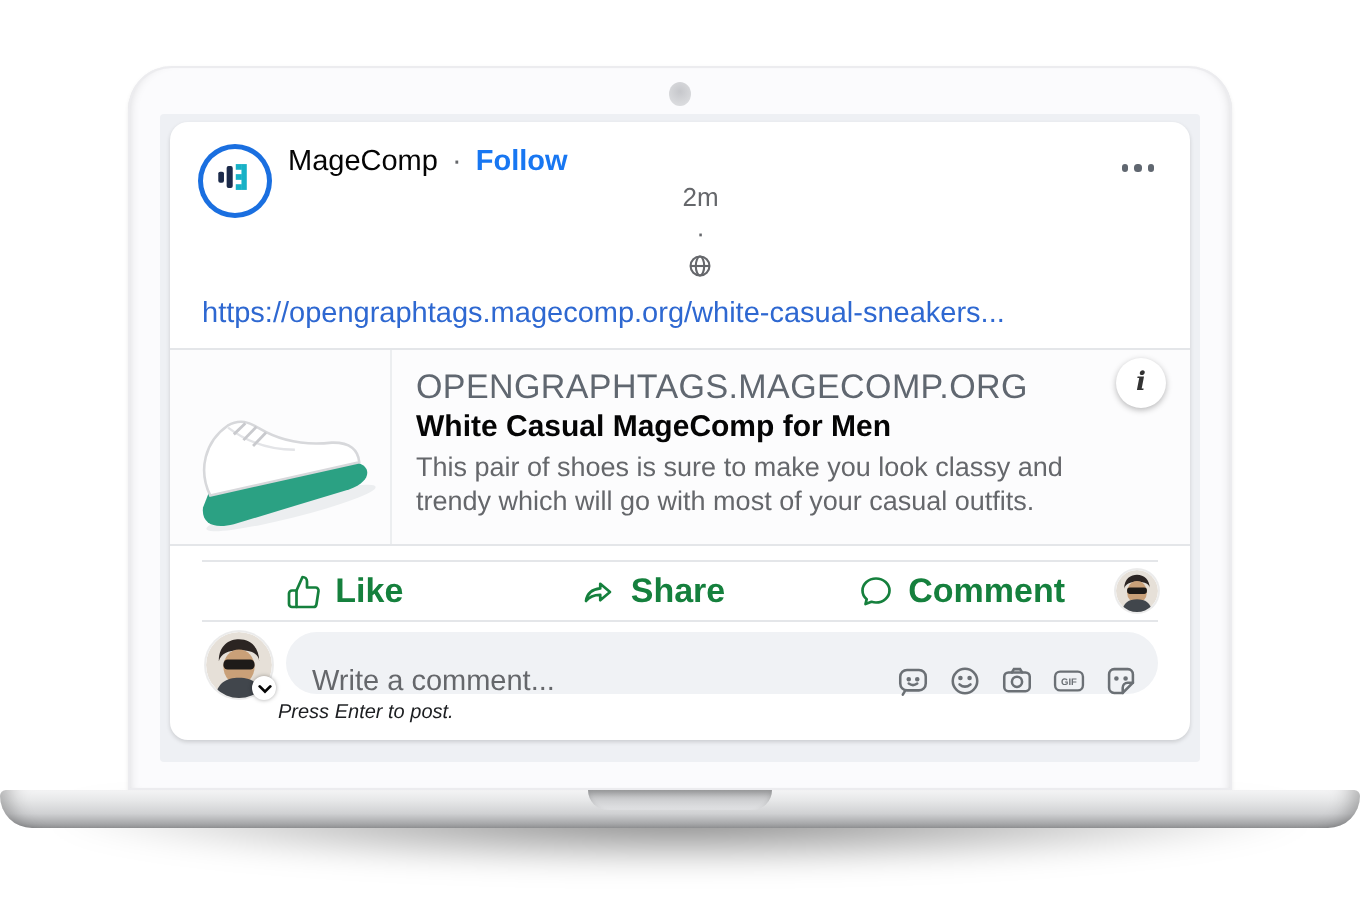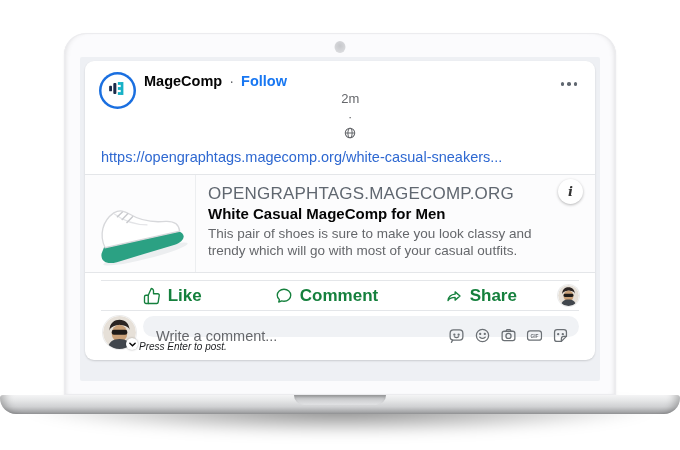--- a/index.html
+++ b/index.html
@@ -27,21 +27,21 @@
     box-shadow:inset 0 2px 3px rgba(0,0,0,.22); }
 
   
   .post-card { position:absolute; left:5px; top:4px; width:510px; background:#fff;
     border-radius:9px; box-shadow:0 1px 2px rgba(0,0,0,.15); overflow:hidden; }
   .post-header { display:flex; align-items:flex-start; padding:11px 14px 0 14px; }
   .avatar-ring { width:37px; height:37px; border-radius:50%; background:#fff; flex:none;
     box-shadow:inset 0 0 0 2.5px #1a6fe0; display:flex; align-items:center; justify-content:center; cursor:pointer; }
   .header-text { margin-left:8px; flex:1; }
   .name-row { font-size:14.5px; line-height:18px; color:#050505; }
-  .name-row .author { font-weight:bold; cursor:pointer;margin-top:15px; }
+  .name-row .author { font-weight:normal; cursor:pointer;margin-top:15px; }
   .name-row .sep { color:#65676b; margin:0 3px; }
   .follow { color:#1877f2; font-weight:600; text-decoration:none; cursor:pointer; }
   .meta-row { display:flex; align-items:center; gap:3px; font-size:13px; color:#65676b; margin-top:1px;flex-direction:column; }
   .globe svg { display:block; }
   .more { margin-left:auto; display:flex; gap:3px; align-items:center; padding:10px 4px; cursor:pointer; }
   .more i { width:3.5px; height:3.5px; border-radius:50%; background:#606770; display:block; }
 
   .post-link { display:block; margin:9px 16px 7px 16px; font-size:14.5px; line-height:19px;
     color:#2e68d1; text-decoration:none; white-space:nowrap; overflow:hidden; cursor:pointer; }
 
@@ -71,21 +71,21 @@
 
   .comment-row { display:flex; align-items:flex-start; padding:5px 16px 8px 18px; }
   .comment-avatar { position:relative; width:33px; height:33px; flex:none; cursor:pointer; }
   .comment-avatar .photo { width:33px; height:33px; border-radius:50%; overflow:hidden;
     box-shadow:0 0 0 1px rgba(0,0,0,.08); }
   .chev-badge { position:absolute; right:-2px; bottom:-1px; width:12px; height:12px;
     background:#fff; border-radius:50%; box-shadow:0 0 2px rgba(0,0,0,.35);
     display:flex; align-items:center; justify-content:center; }
   .comment-box { flex:1; margin-left:7px; }
   .comment-pill { display:flex; align-items:center; background:#f0f2f5; border-radius:17px;
-    height:21px; padding:18px 10px 0 13px; }
+    height:31px; padding:18px 10px 0 13px; }
   .comment-input { flex:1; min-width:0; border:none; background:transparent; outline:none;
     font-family:inherit; font-size:14.5px; color:#050505; }
   .comment-input::placeholder { color:#65676b; opacity:1; }
   .pill-icons { display:flex; align-items:center; gap:9px; margin-left:8px; }
   .pill-btn { background:none; border:none; padding:0; cursor:pointer; color:#6b7075;
     display:flex; align-items:center; }
   .hint { font-size:10px; color:#1c1e21; margin:4px 0 0 -4px;font-style:italic; }
 </style>
 </head>
 <body>
@@ -173,32 +173,32 @@
               <svg width="18" height="18" viewBox="0 0 24 24" fill="none" stroke="currentColor" stroke-width="1.8" stroke-linejoin="round" stroke-linecap="round">
                 <path d="M14 9V5a3 3 0 0 0-3-3l-4 9v11h11.28a2 2 0 0 0 2-1.7l1.38-9a2 2 0 0 0-2-2.3z"></path>
                 <path d="M7 22H4a2 2 0 0 1-2-2v-7a2 2 0 0 1 2-2h3"></path>
               </svg>
             </span>
             <span>Like</span>
           </button>
           <button class="action-btn">
             <span>
               <svg width="18" height="18" viewBox="0 0 24 24" fill="none" stroke="currentColor" stroke-width="1.8" stroke-linejoin="round" stroke-linecap="round">
+                <path d="M13.5 6.5 L20 12 l-6.5 5.5 v-3.6 C9 13.9 6 15.3 4 18 c.6-4.5 3.5-7.8 9.5-8.4 z"></path>
+              </svg>
+            </span>
+            <span>Share</span>
+          </button>
+          <button class="action-btn">
+            <span>
+              <svg width="18" height="18" viewBox="0 0 24 24" fill="none" stroke="currentColor" stroke-width="1.8" stroke-linejoin="round" stroke-linecap="round">
                 <path d="M12 3c5 0 9 3.6 9 8s-4 8-9 8c-1.1 0-2.1-.2-3-.5L5 20l.8-3.2C4.1 15.4 3 13.3 3 11c0-4.4 4-8 9-8z"></path>
               </svg>
             </span>
             <span>Comment</span>
-          </button>
-          <button class="action-btn">
-            <span>
-              <svg width="18" height="18" viewBox="0 0 24 24" fill="none" stroke="currentColor" stroke-width="1.8" stroke-linejoin="round" stroke-linecap="round">
-                <path d="M13.5 6.5 L20 12 l-6.5 5.5 v-3.6 C9 13.9 6 15.3 4 18 c.6-4.5 3.5-7.8 9.5-8.4 z"></path>
-              </svg>
-            </span>
-            <span>Share</span>
           </button>
           <div class="mini-avatar">
             <svg viewBox="0 0 36 36">
               <circle cx="18" cy="18" r="18" fill="#e6e0d8"></circle>
               <path d="M7 16 C7 7 13 4 18 4 C24 4 29 8 29 16 C29 12 25 10 18 10 C12 10 8 12 7 16 Z" fill="#2b2422"></path>
               <ellipse cx="18" cy="19" rx="8.5" ry="9.5" fill="#c9a078"></ellipse>
               <rect x="9.5" y="15" w="17" width="17" height="5.5" rx="2.4" fill="#1e1b19"></rect>
               <path d="M5 36 C6 28 11 25 18 25 C25 25 30 28 31 36 Z" fill="#41464c"></path>
             </svg>
           </div>

